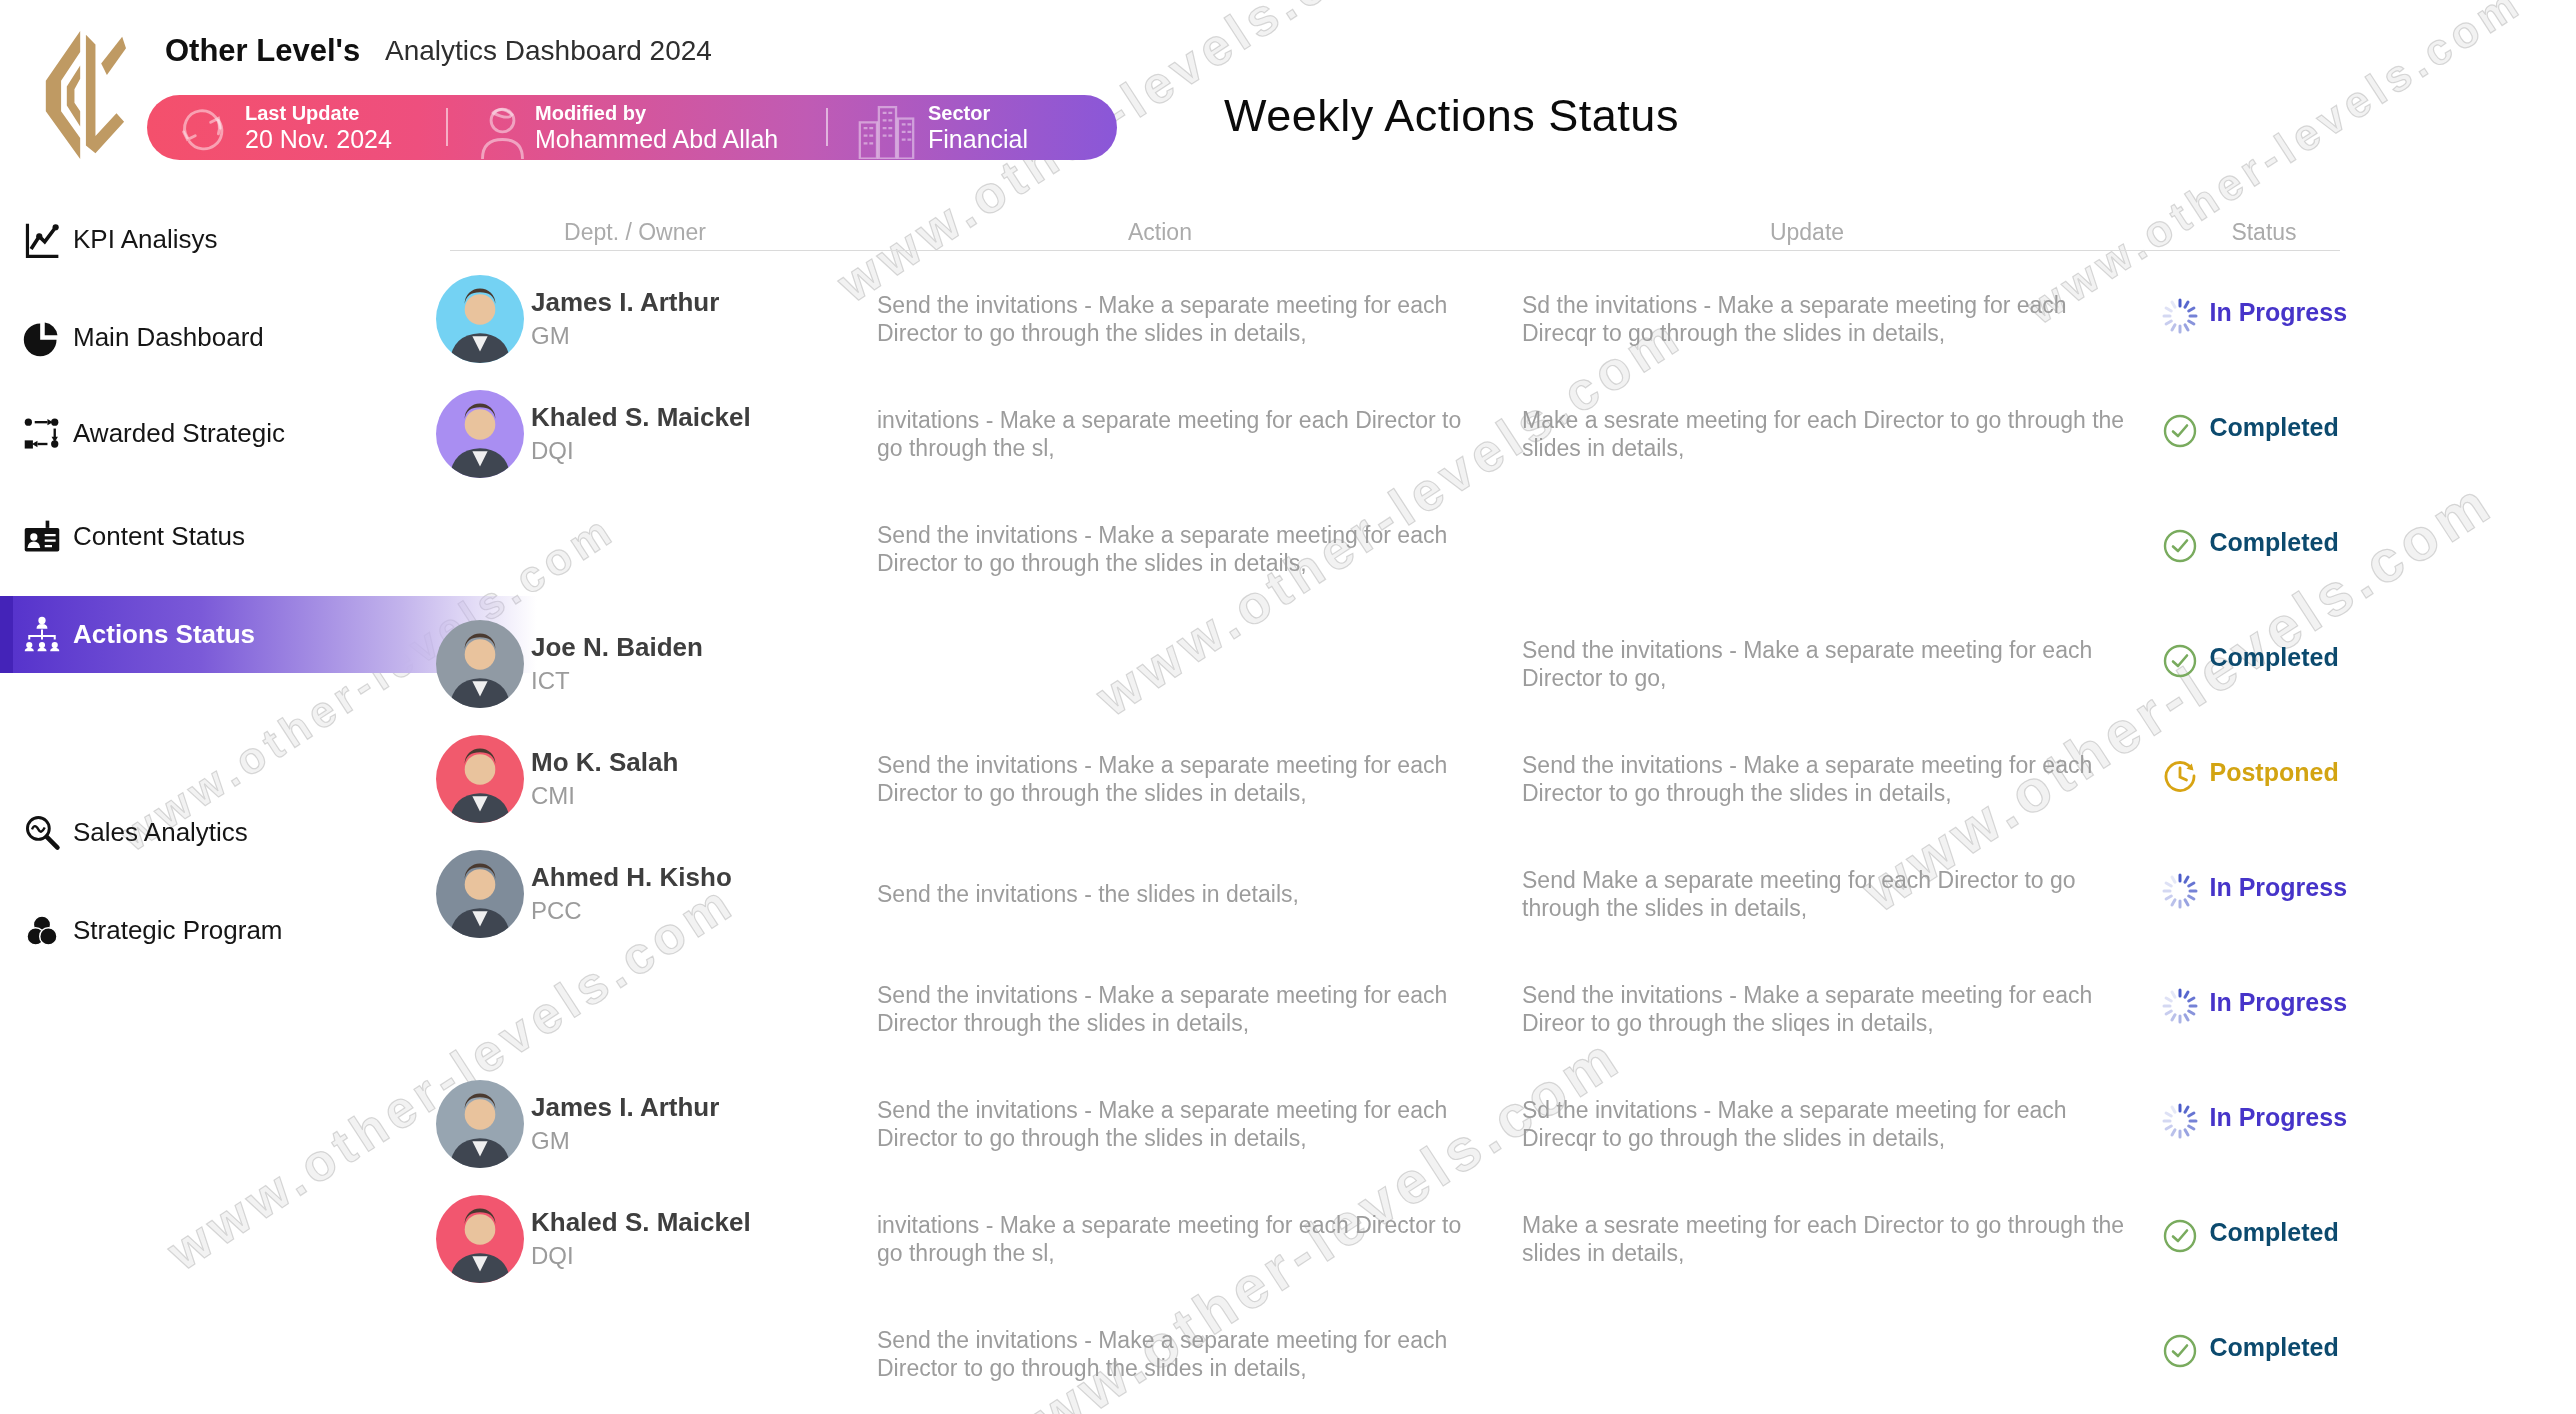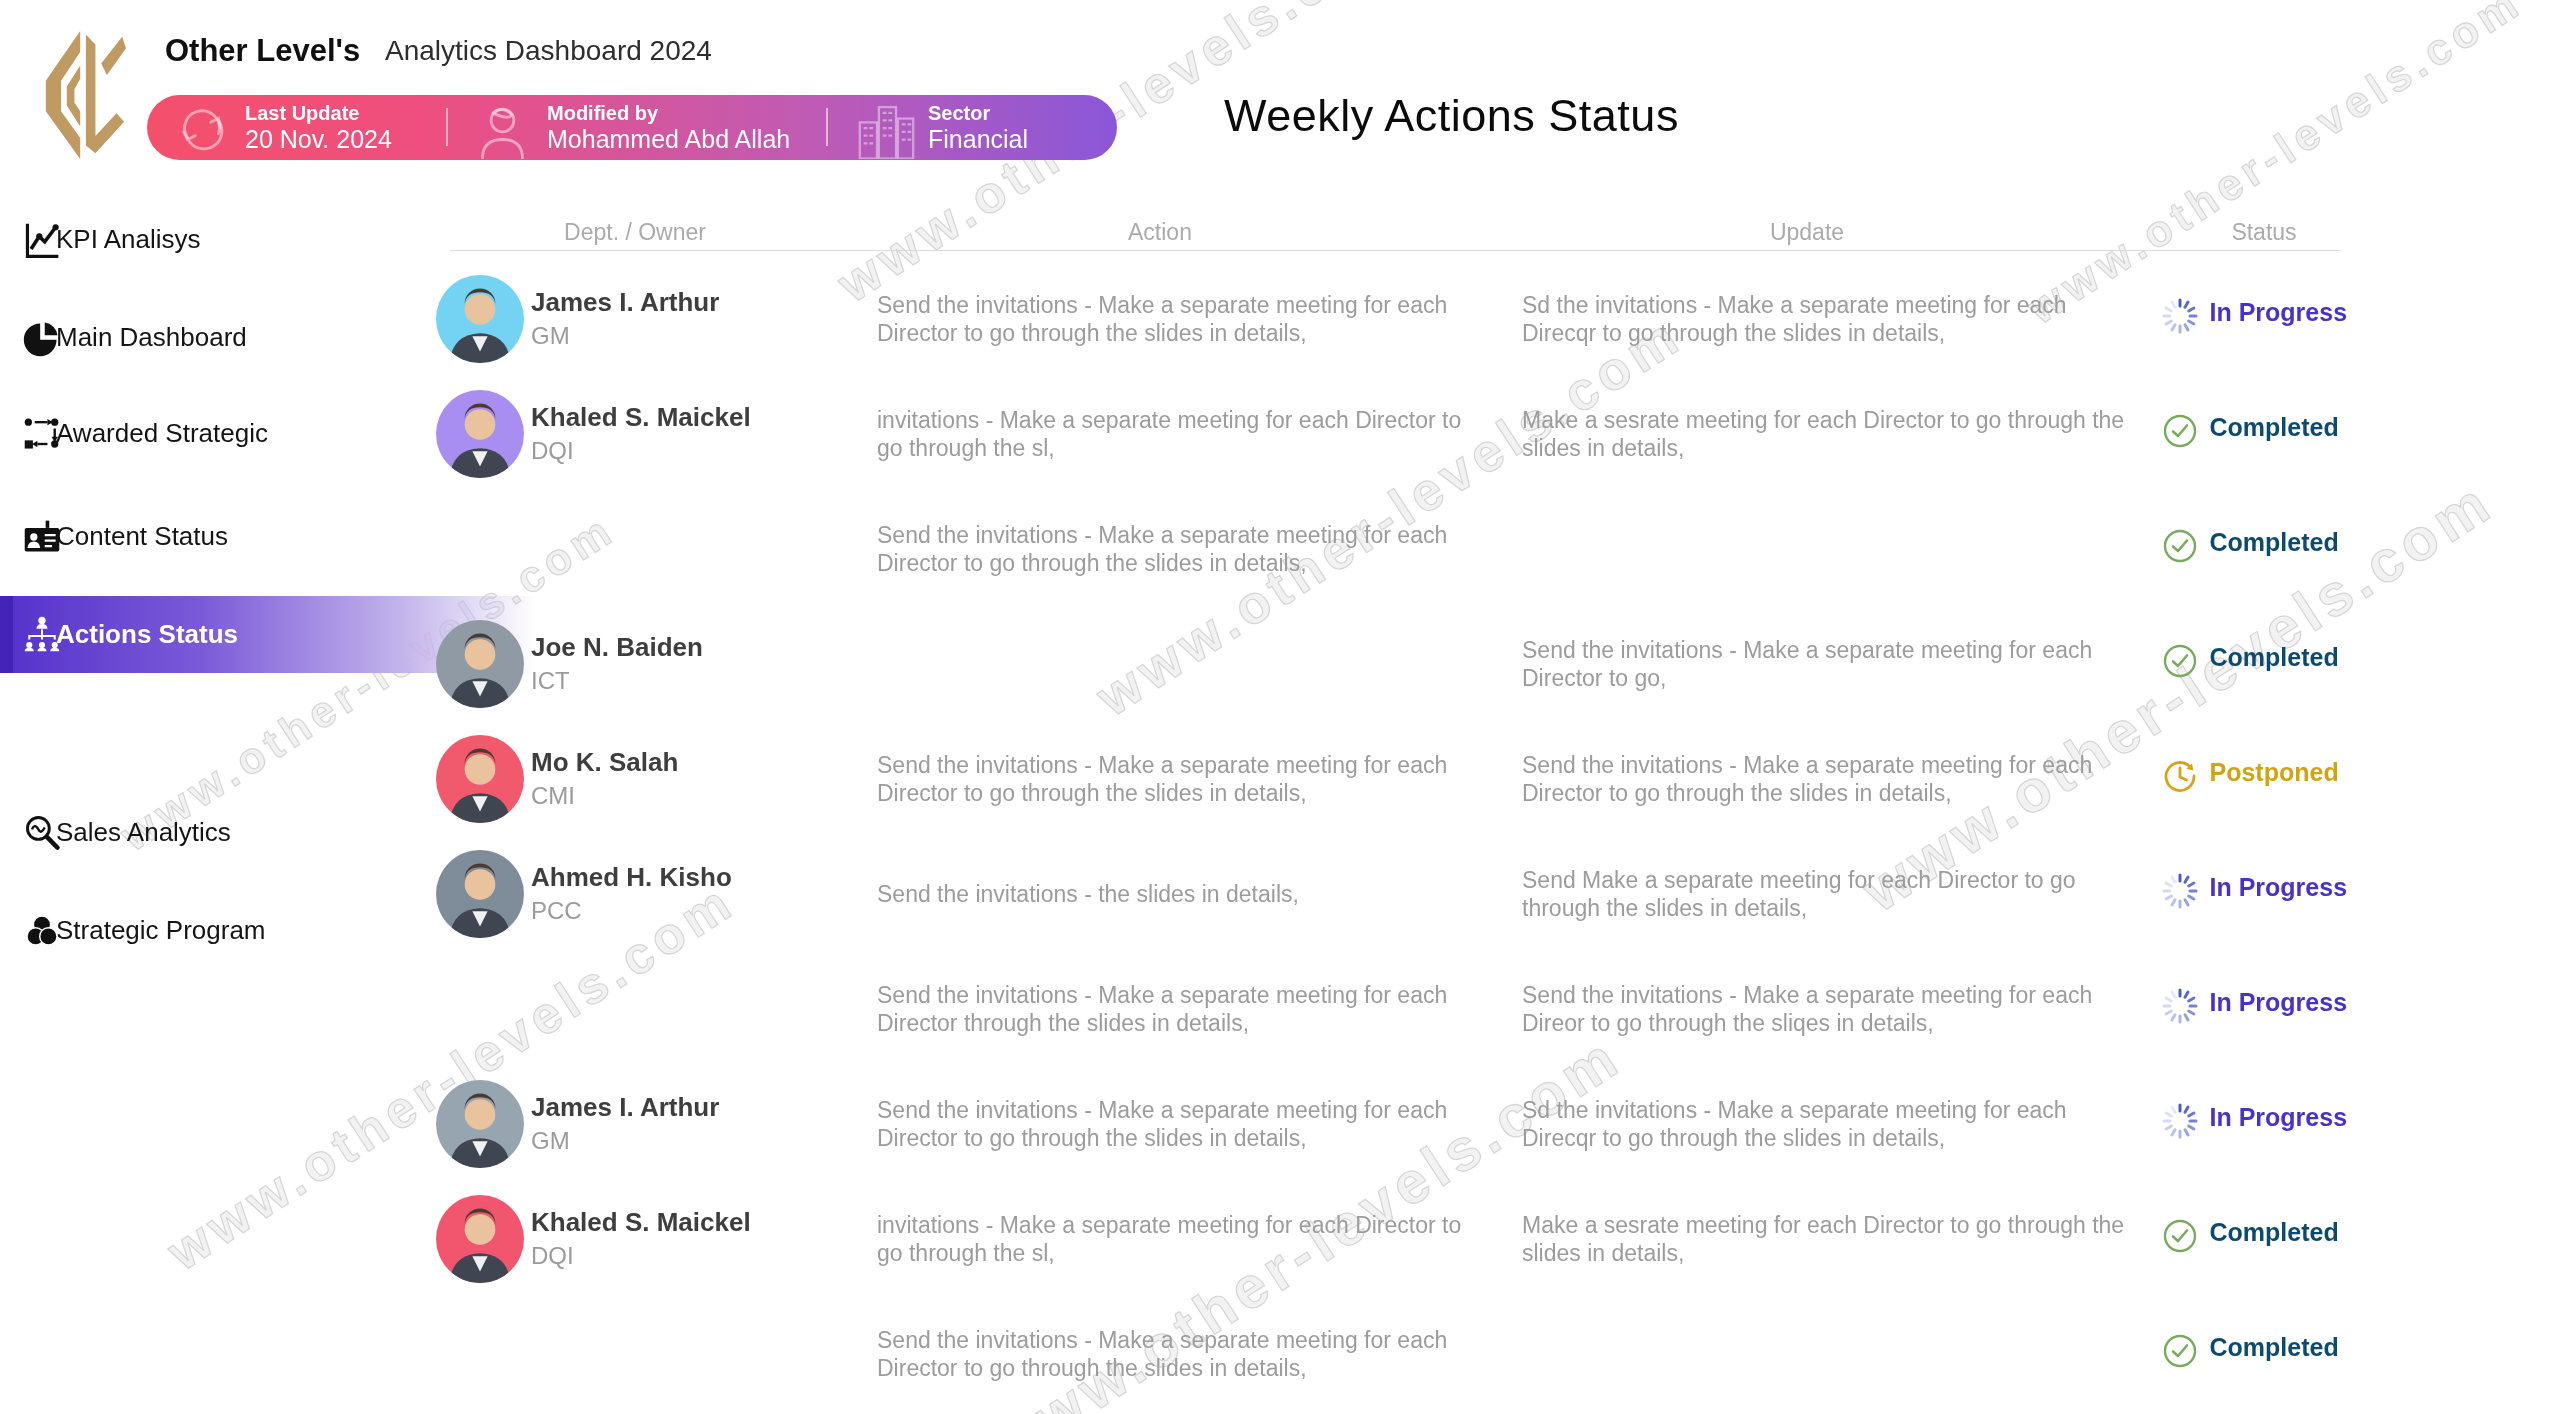--- a/index.html
+++ b/index.html
@@ -20,21 +20,21 @@
   .infobar{position:absolute;left:147px;top:95px;width:970px;height:65px;border-radius:33px;
            background:linear-gradient(90deg,#f4506c 0%,#ee4f7e 28%,#c05bb4 68%,#8a57d8 100%);}
   .ib-sec{position:absolute;top:6.7px;}
   .ib-label{font-size:20px;font-weight:bold;color:#fff;line-height:23px;}
   .ib-value{font-size:25px;color:#fff;line-height:29px;}
   .ib-icon{position:absolute;top:5.8px;opacity:.85;}
   .vdiv{position:absolute;top:13.4px;width:1.9px;height:38px;background:rgba(255,255,255,.55);}
 
   
   .sitem{position:absolute;left:0;height:77px;width:441px;display:flex;align-items:center;
-         padding-left:56px;box-sizing:border-box;cursor:pointer;}
+         padding-left:73px;box-sizing:border-box;cursor:pointer;}
   .sicon{position:absolute;left:21px;width:42px;height:42px;display:flex;align-items:center;justify-content:center;}
   .slabel{font-size:26px;color:#151515;}
   .sitem.active{width:671px;background:linear-gradient(90deg,#5431cb 0%,#7b5ad8 30%,#c3b4ec 60%,rgba(255,255,255,0) 80%);}
   .sitem.active::before{content:"";position:absolute;left:0;top:0;width:13.4px;height:100%;background:#4423b8;}
   .sitem.active .slabel{color:#ffffff;font-weight:600;}
 
   
   .thead{position:absolute;top:219px;font-size:23px;color:#ababab;transform:translateX(-50%);}
   .thead-rule{position:absolute;left:450px;top:250px;width:1890px;height:0;border-top:1.4px solid #dadada;}
 
@@ -95,21 +95,21 @@
     </div>
     <div class="vdiv" style="left:299px"></div>
 
     <svg class="ib-icon" style="left:326px" width="59" height="58" viewBox="0 0 62 60">
       <g fill="none" stroke="rgba(255,255,255,.55)" stroke-width="3" stroke-linecap="round">
         <circle cx="31" cy="20" r="12"></circle>
         <path d="M21,12 q10,-8 20,2 q-4,6 -20,-2" fill="none"></path>
         <path d="M10,60 q0,-20 21,-20 q21,0 21,20"></path>
       </g>
     </svg>
-    <div class="ib-sec" style="left:400px">
+    <div class="ib-sec" style="left:388px">
       <div class="ib-label">Modified by</div>
       <div class="ib-value">Mohammed Abd Allah</div>
     </div>
     <div class="vdiv" style="left:679px"></div>
 
     <svg class="ib-icon" style="left:709px" width="61" height="58" viewBox="0 0 64 60">
       <g fill="none" stroke="rgba(255,255,255,.5)" stroke-width="2.4">
         <rect x="4" y="22" width="18" height="38"></rect>
         <rect x="24" y="6" width="18" height="54"></rect>
         <rect x="44" y="18" width="16" height="42"></rect>

